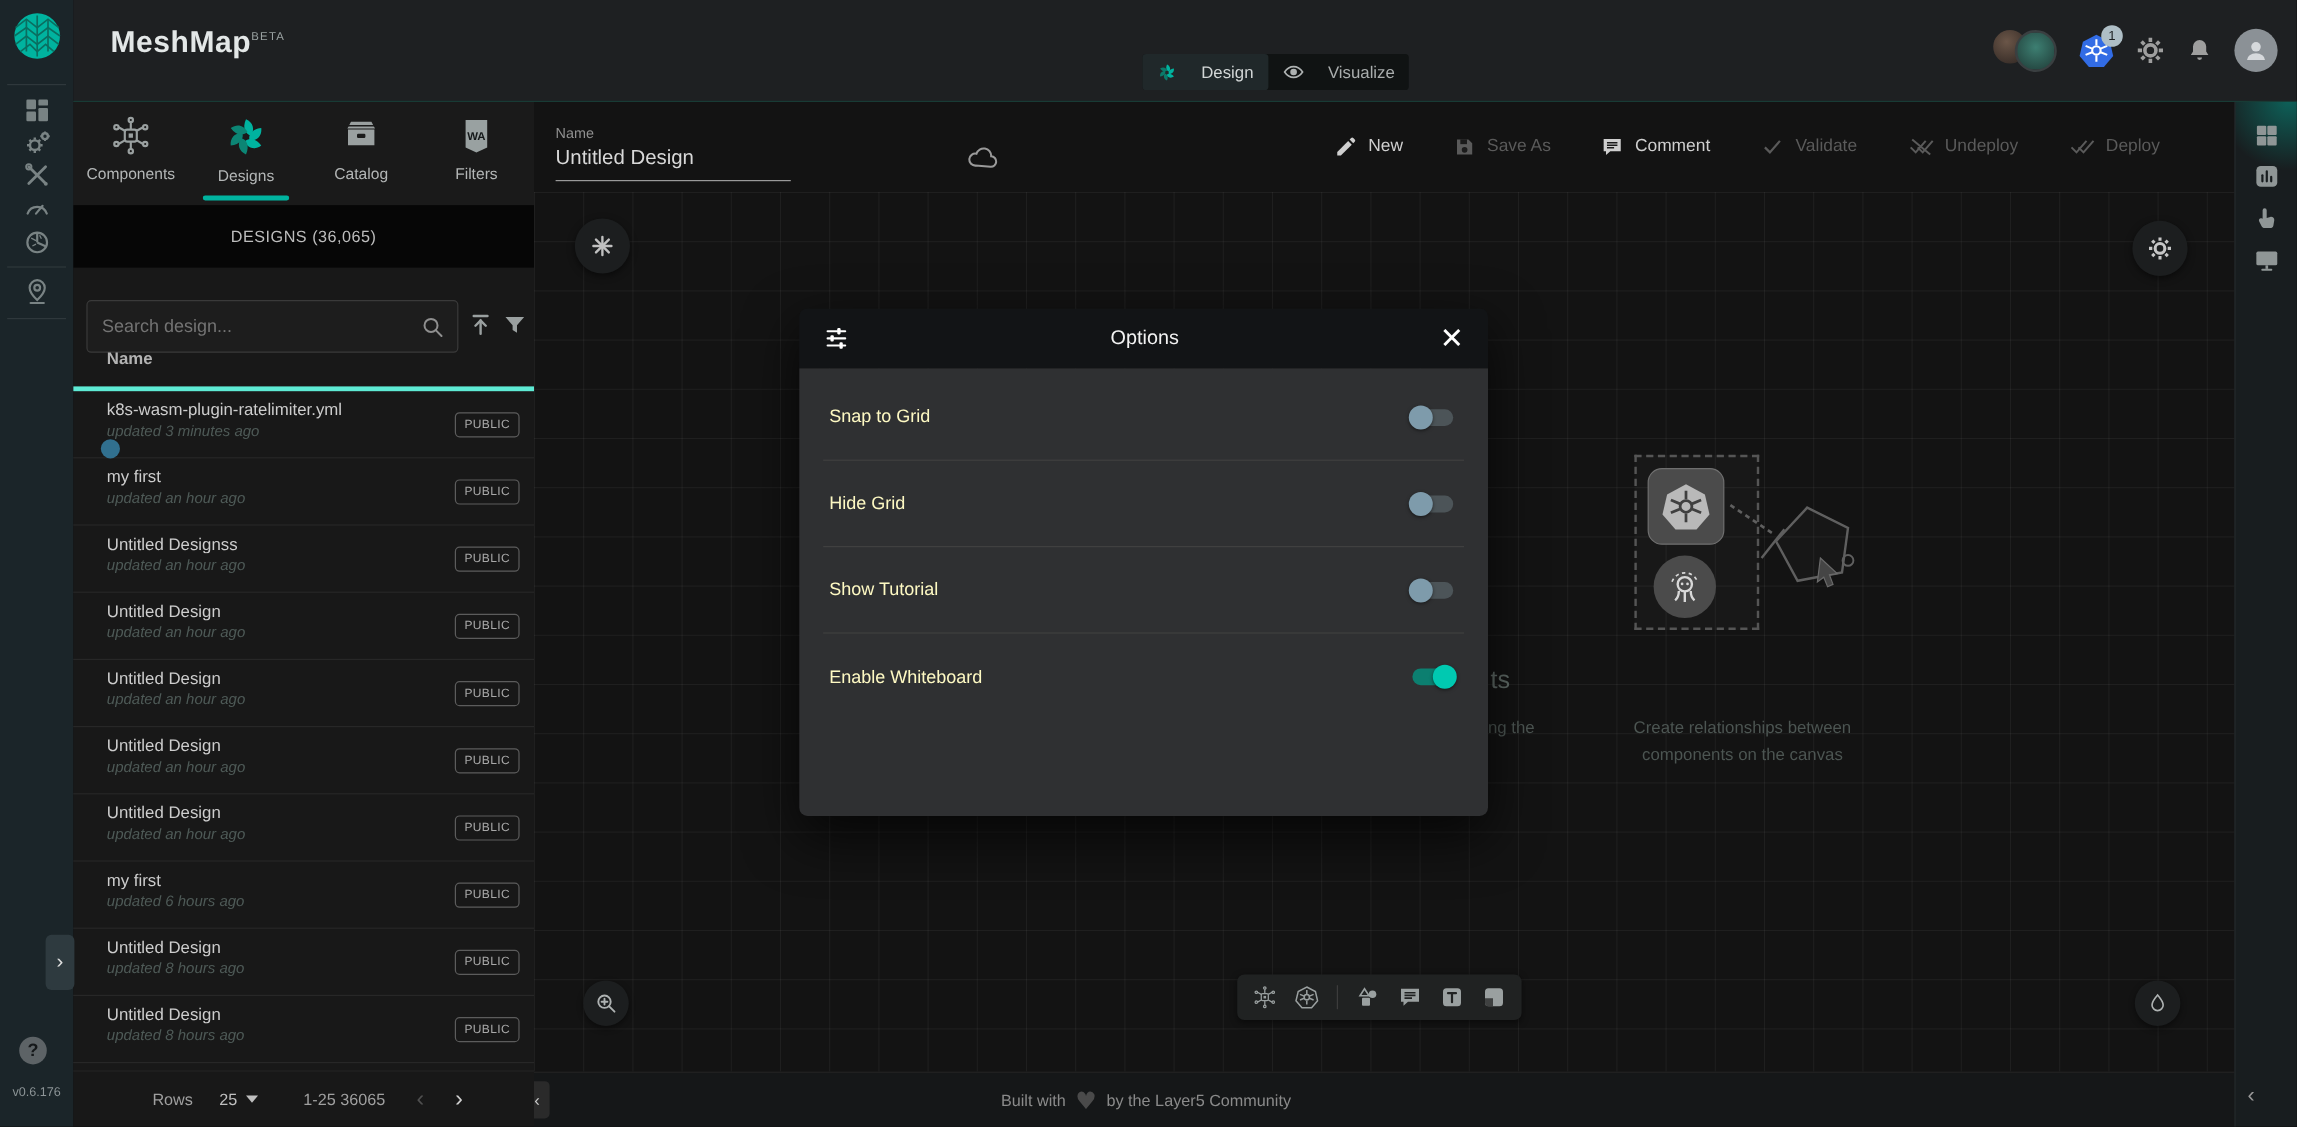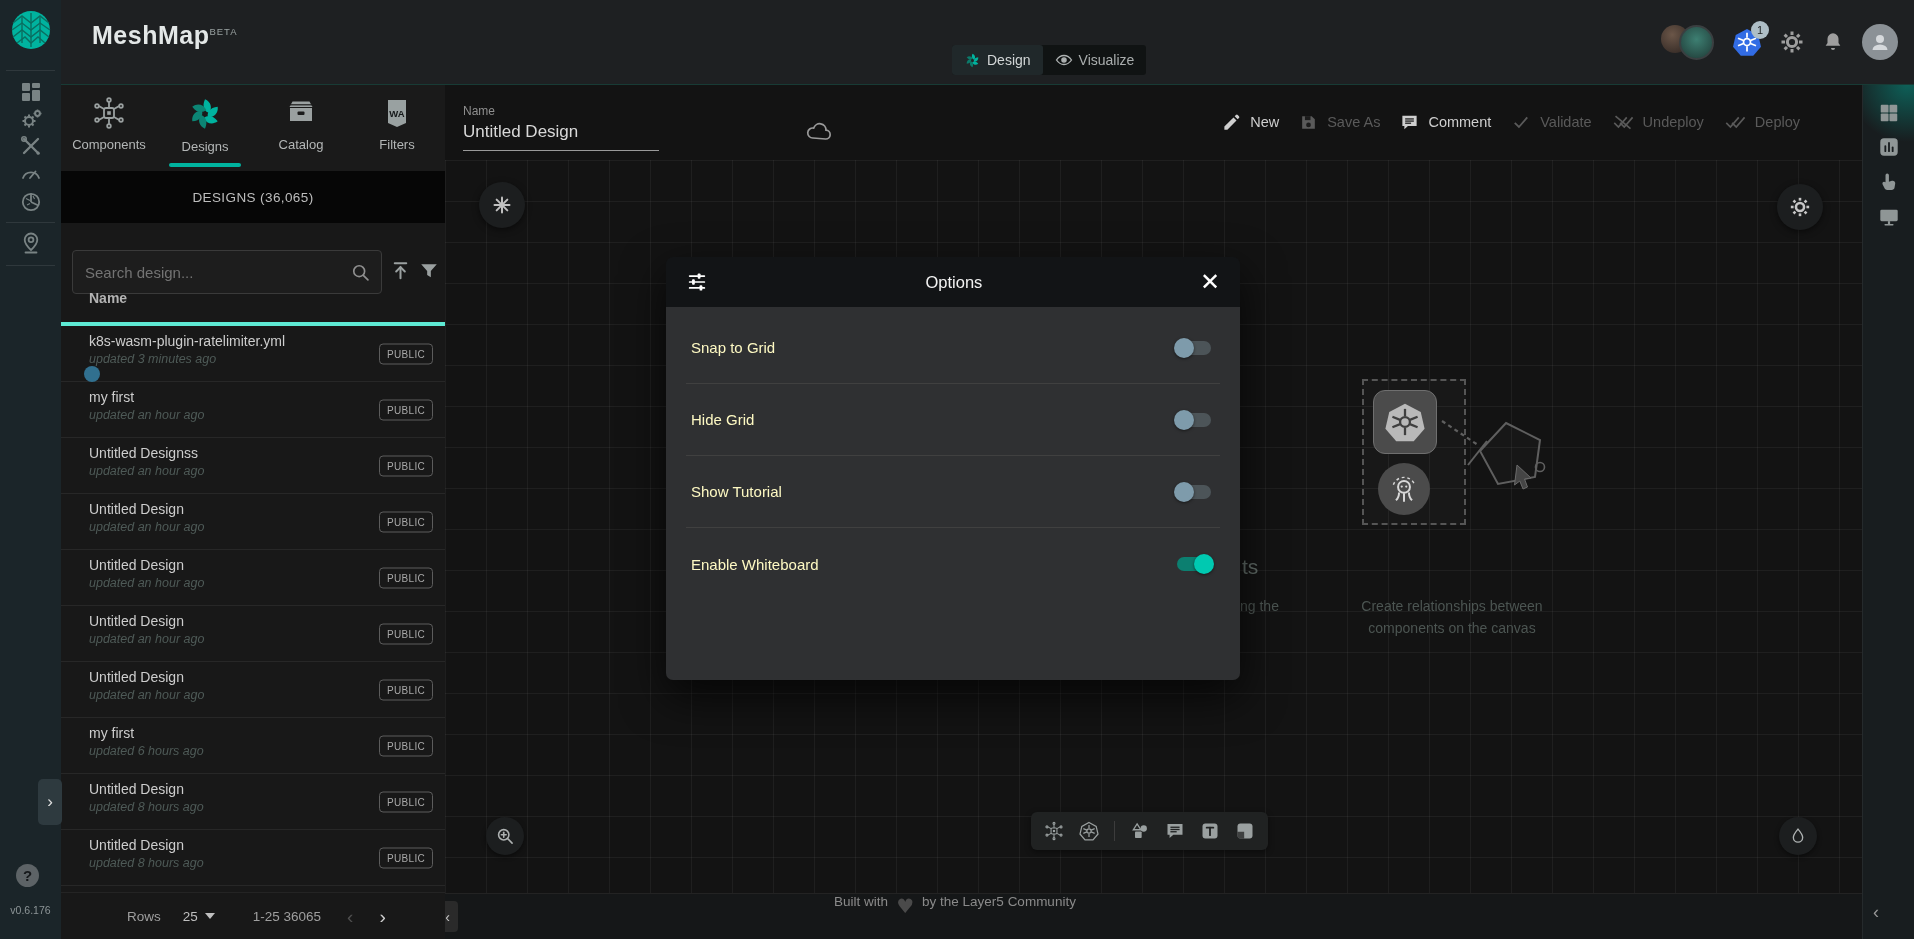--- a/index.html
+++ b/index.html
@@ -18,21 +18,21 @@
               background:#5d6366;color:#15181a;font-weight:bold;font-size:15px;
               display:flex;align-items:center;justify-content:center;}
   .version{left:0;top:904px;width:61px;text-align:center;font-size:10.5px;color:#8c9496;}
 
   
   .header{left:61px;top:0;width:1853px;height:84px;background:#1e2022;z-index:25;
           border-bottom:1px solid #183b35;}
   .brand{left:31px;top:21px;font-size:25px;font-weight:bold;color:#e3e7e7;letter-spacing:.5px;}
   .brand sup{font-size:9.5px;font-weight:normal;color:#9aa2a2;letter-spacing:1px;}
   .modes{left:891px;top:45px;height:30px;display:flex;background:#101313;border-radius:3px;}
-  .mode{display:flex;align-items:center;gap:6px;padding:0 12px;font-size:14px;color:#a9adad;cursor:default;}
+  .mode{display:flex;align-items:center;gap:20px;padding:0 12px;font-size:14px;color:#a9adad;cursor:default;}
   .mode.active{background:#20282a;color:#d2d6d6;border-radius:3px;}
   .hdr-right{top:0;right:0;height:84px;display:flex;align-items:center;gap:18px;padding-right:16px;}
   .avatar{width:28px;height:28px;border-radius:50%;}
   .av1{background:radial-gradient(circle at 40% 35%,#6b5648,#2b2320);}
   .av2{width:31px;height:31px;margin-left:-10px;border:2px solid #3a3f41;
        background:radial-gradient(circle at 50% 40%,#3d7f72,#1f3a36);}
   .k8swrap{position:relative;width:30px;height:30px;}
   .k8sbadge{position:absolute;right:-7px;top:-6px;width:18px;height:18px;border-radius:50%;
             background:#aebec6;color:#1d2022;font-size:11px;display:flex;align-items:center;justify-content:center;}
   .profile{width:36px;height:36px;border-radius:50%;background:#8b9196;display:flex;align-items:center;justify-content:center;}
@@ -76,21 +76,21 @@
   
   .canvas{left:445px;top:84px;width:1417px;height:809px;background:#131313;z-index:5;}
   .gridlayer{position:absolute;left:0;top:76px;width:1417px;height:733px;
      background-image:linear-gradient(rgba(255,255,255,.05) 1px,transparent 1px),
                       linear-gradient(90deg,rgba(255,255,255,.05) 1px,transparent 1px);
      background-size:41px 41px;}
   .namelabel{position:absolute;left:18px;top:20px;font-size:12px;color:#8f8f8f;}
   .nameinput{position:absolute;left:18px;top:38px;width:196px;background:transparent;border:none;outline:none;
              border-bottom:1px solid #9a9a9a;color:#d8d8d8;font-size:17px;padding:0 0 8px 0;font-family:inherit;}
   .cloudbtn{position:absolute;left:360px;top:38px;}
-  .actions{position:absolute;right:62px;top:28px;display:flex;gap:20px;align-items:center;}
+  .actions{position:absolute;right:62px;top:28px;display:flex;gap:42px;align-items:center;}
   .action{display:flex;align-items:center;gap:9px;font-size:14.5px;color:#cfcfcf;}
   .action.disabled{color:#5a5a5a;}
   .fab{position:absolute;width:46px;height:46px;border-radius:50%;background:#1c1e1f;
        box-shadow:0 2px 6px rgba(0,0,0,.5);display:flex;align-items:center;justify-content:center;}
   .dashedbox{position:absolute;left:917px;top:295px;width:100px;height:142px;border:2px dashed #555;
              background:rgba(255,255,255,.025);}
   .k8stile{position:absolute;left:9px;top:9px;width:62px;height:62px;border-radius:12px;background:#4b4b4b;
            border:1px solid #6f6f6f;display:flex;align-items:center;justify-content:center;}
   .octo{position:absolute;left:14px;top:82px;width:52px;height:52px;border-radius:50%;background:#4b4b4b;
         display:flex;align-items:center;justify-content:center;}
@@ -107,21 +107,21 @@
   
   .dock{left:1862px;top:84px;width:52px;height:855px;background:#181d1f;border-left:1px solid #252a2c;z-index:22;}
   .dock .glow{position:absolute;left:0;top:0;width:52px;height:70px;
         background:radial-gradient(circle at 85% 0%,rgba(0,179,159,.45),transparent 70%);}
   .dock-ico{left:15px;width:22px;height:22px;}
   .dock-chev{position:absolute;left:10px;top:818px;color:#979797;font-size:18px;}
 
   
   .footer{left:445px;top:893px;width:1417px;height:46px;background:#151718;border-top:1px solid #232323;z-index:18;}
   .builtwith{position:absolute;left:510px;top:0;height:46px;transform:translateX(-50%);
-             display:flex;align-items:flex-start;gap:8px;font-size:13.5px;color:#8a8a8a;}
+             display:flex;align-items:center;gap:8px;font-size:13.5px;color:#8a8a8a;}
   .heart{color:#4a4a4a;font-size:20px;font-family:"DejaVu Sans",sans-serif;}
   .foot-pill{position:absolute;left:-8px;top:7px;width:21px;height:31px;background:#2a2a2a;border-radius:4px;
              display:flex;align-items:center;justify-content:center;color:#c9c9c9;font-size:14px;}
 
   
   .modal{left:666px;top:257px;width:574px;height:423px;border-radius:7px;overflow:hidden;z-index:60;
          box-shadow:0 16px 44px rgba(0,0,0,.7);}
   .modal-hdr{height:50px;background:#121416;display:flex;align-items:center;padding:0 20px;}
   .modal-title{flex:1;text-align:center;font-size:16.5px;color:#f2f2f2;}
   .modal-close{color:#fff;font-size:24px;line-height:1;font-family:"DejaVu Sans",sans-serif;}

